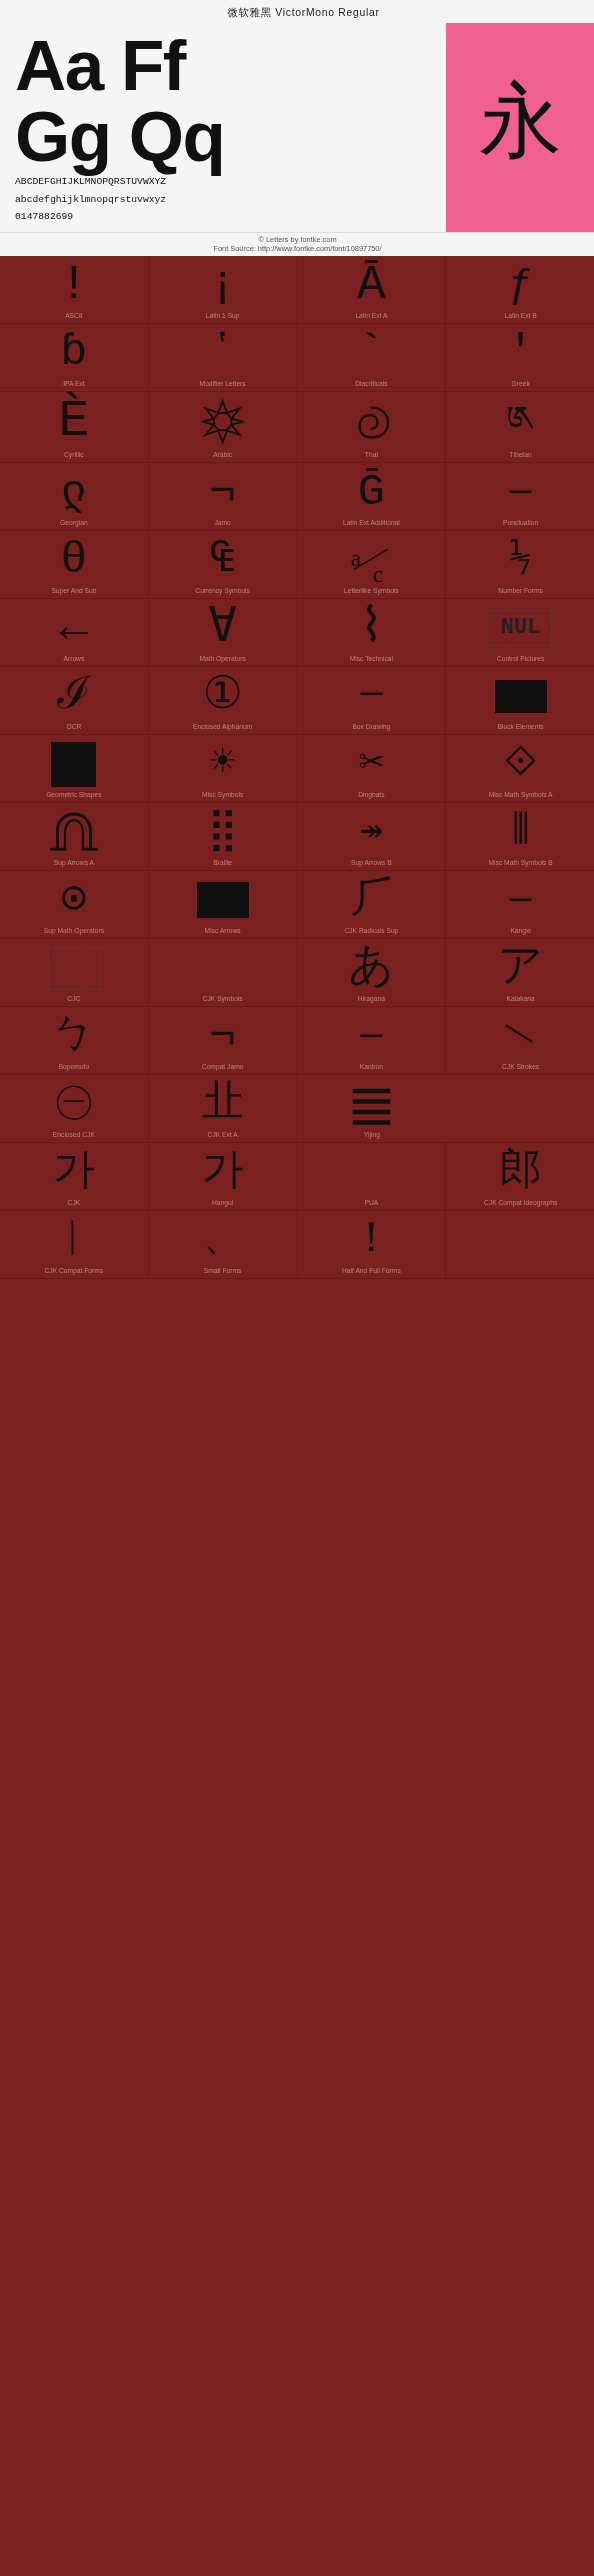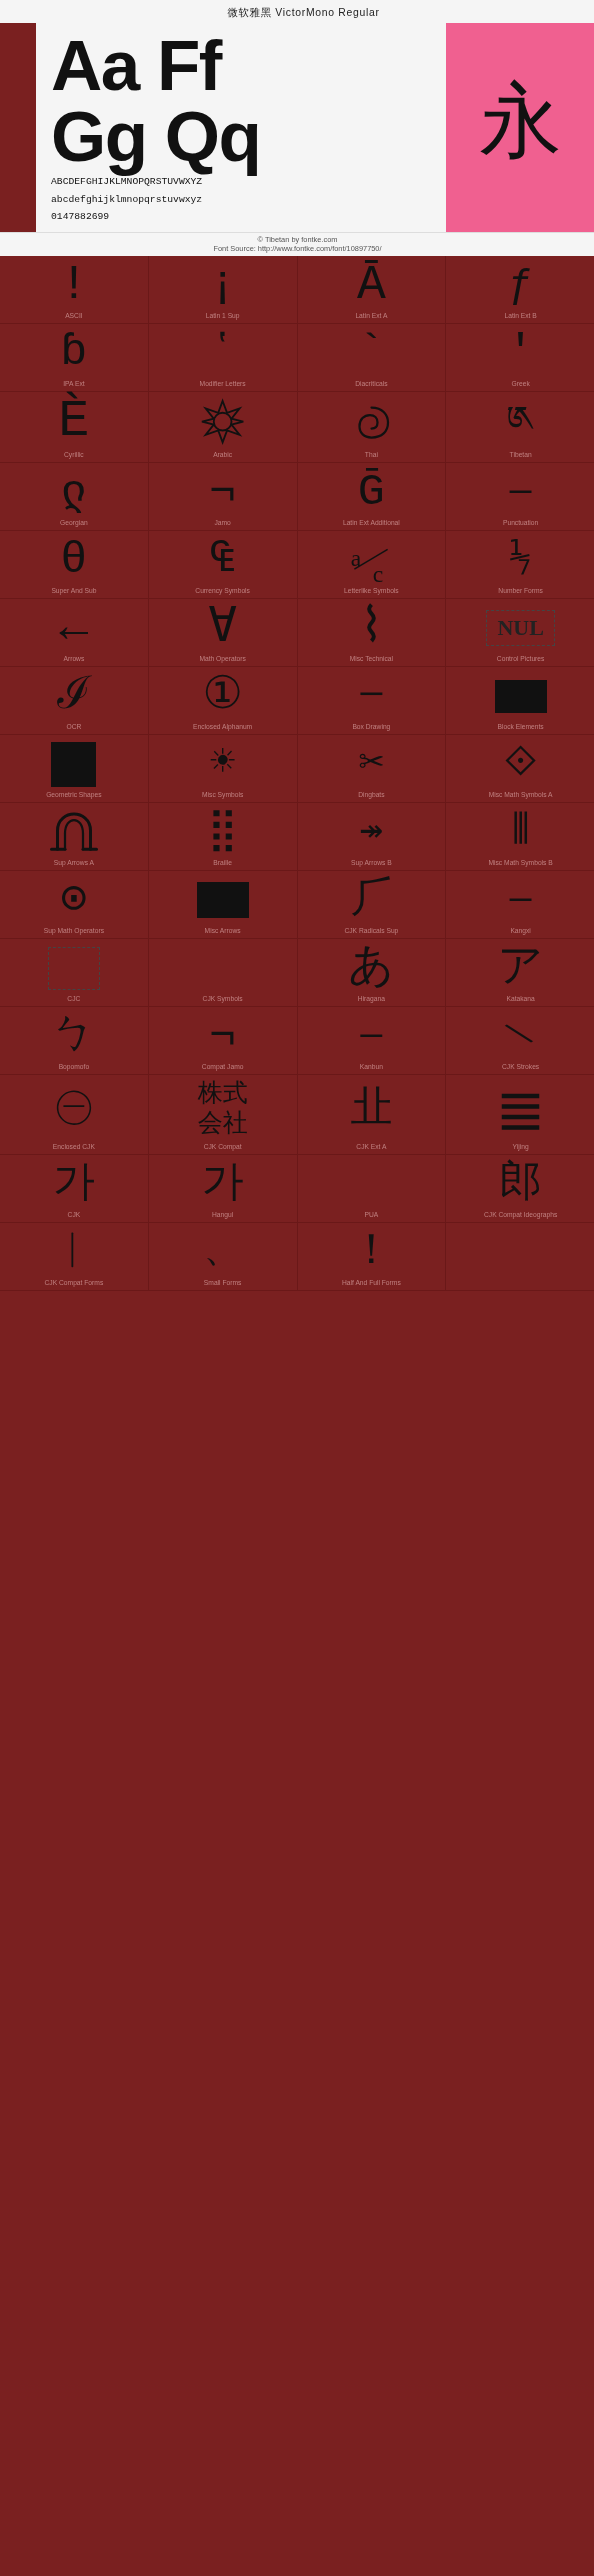--- a/index.html
+++ b/index.html
@@ -21,21 +21,20 @@
       font-family: Arial, sans-serif;
       letter-spacing: 0.7px;
     }
 
     
     .hero {
       background: #f5f5f5;
       display: flex;
       flex-direction: row;
       align-items: stretch;
-      margin-left: 36px;
     }
     .hero-left {
       flex: 1;
       padding: 7.4px 15px 7.4px 15px;
     }
     .hero-big-letters {
       font-size: 71px;
       font-weight: 900;
       color: #111;
       line-height: 1;
@@ -127,21 +126,21 @@
       font-size: 59px;
     }
 
     
     .nul-box {
       border: 1.5px dashed #444;
       padding: 6px 10.4px;
       font-size: 22px;
       font-weight: bold;
       color: #222;
-      font-family: Liberation Serif, serif;
+      font-family: Liberation Mono, monospace;
     }
 
     
     .black-rect {
       background: #111;
       width: 52px;
       height: 33px;
     }
     .black-rect-small {
       background: #111;
@@ -170,21 +169,21 @@
     <div class="hero-alphabet">ABCDEFGHIJKLMNOPQRSTUVWXYZ</div>
     <div class="hero-alphabet">abcdefghijklmnopqrstuvwxyz</div>
     <div class="hero-alphabet">0147882699</div>
   </div>
   <div class="hero-right">
     <div class="hero-cjk">永</div>
   </div>
 </div>
 
 <div class="credit-bar">
-  <span>© Tibetan by fontke.com</span><br>
+  <span>© Letters by fontke.com</span><br>
   <span>Font Source: http://www.fontke.com/font/10897750/</span>
 </div>
 
 <div class="grid-container">
 
   <div class="grid-row">
     <div class="grid-cell">
       <div class="cell-glyph large">!</div>
       <div class="cell-label">ASCII</div>
     </div>
@@ -446,24 +445,20 @@
     <div class="grid-cell">
       <div class="cell-glyph" style="font-size:42px; transform: rotate(-30deg) scaleX(-1);">∕</div>
       <div class="cell-label">CJK Strokes</div>
     </div>
   </div>
 
   <div class="grid-row">
     <div class="grid-cell">
       <div class="cell-glyph" style="font-size:39px;">㊀</div>
       <div class="cell-label">Enclosed CJK</div>
-    </div>
-    <div class="grid-cell">
-      <div class="cell-glyph" style="font-size:25px; line-height:1.2; text-align:center;">株式<br>会社</div>
-      <div class="cell-label">CJK Compat</div>
     </div>
     <div class="grid-cell">
       <div class="cell-glyph" style="font-size:42px;">㐀</div>
       <div class="cell-label">CJK Ext A</div>
     </div>
     <div class="grid-cell">
       <div class="cell-glyph">
 
         <svg width="45" height="45" viewBox="0 0 60 60">
           <line x1="5" y1="12" x2="55" y2="12" stroke="#111" stroke-width="6"></line>

